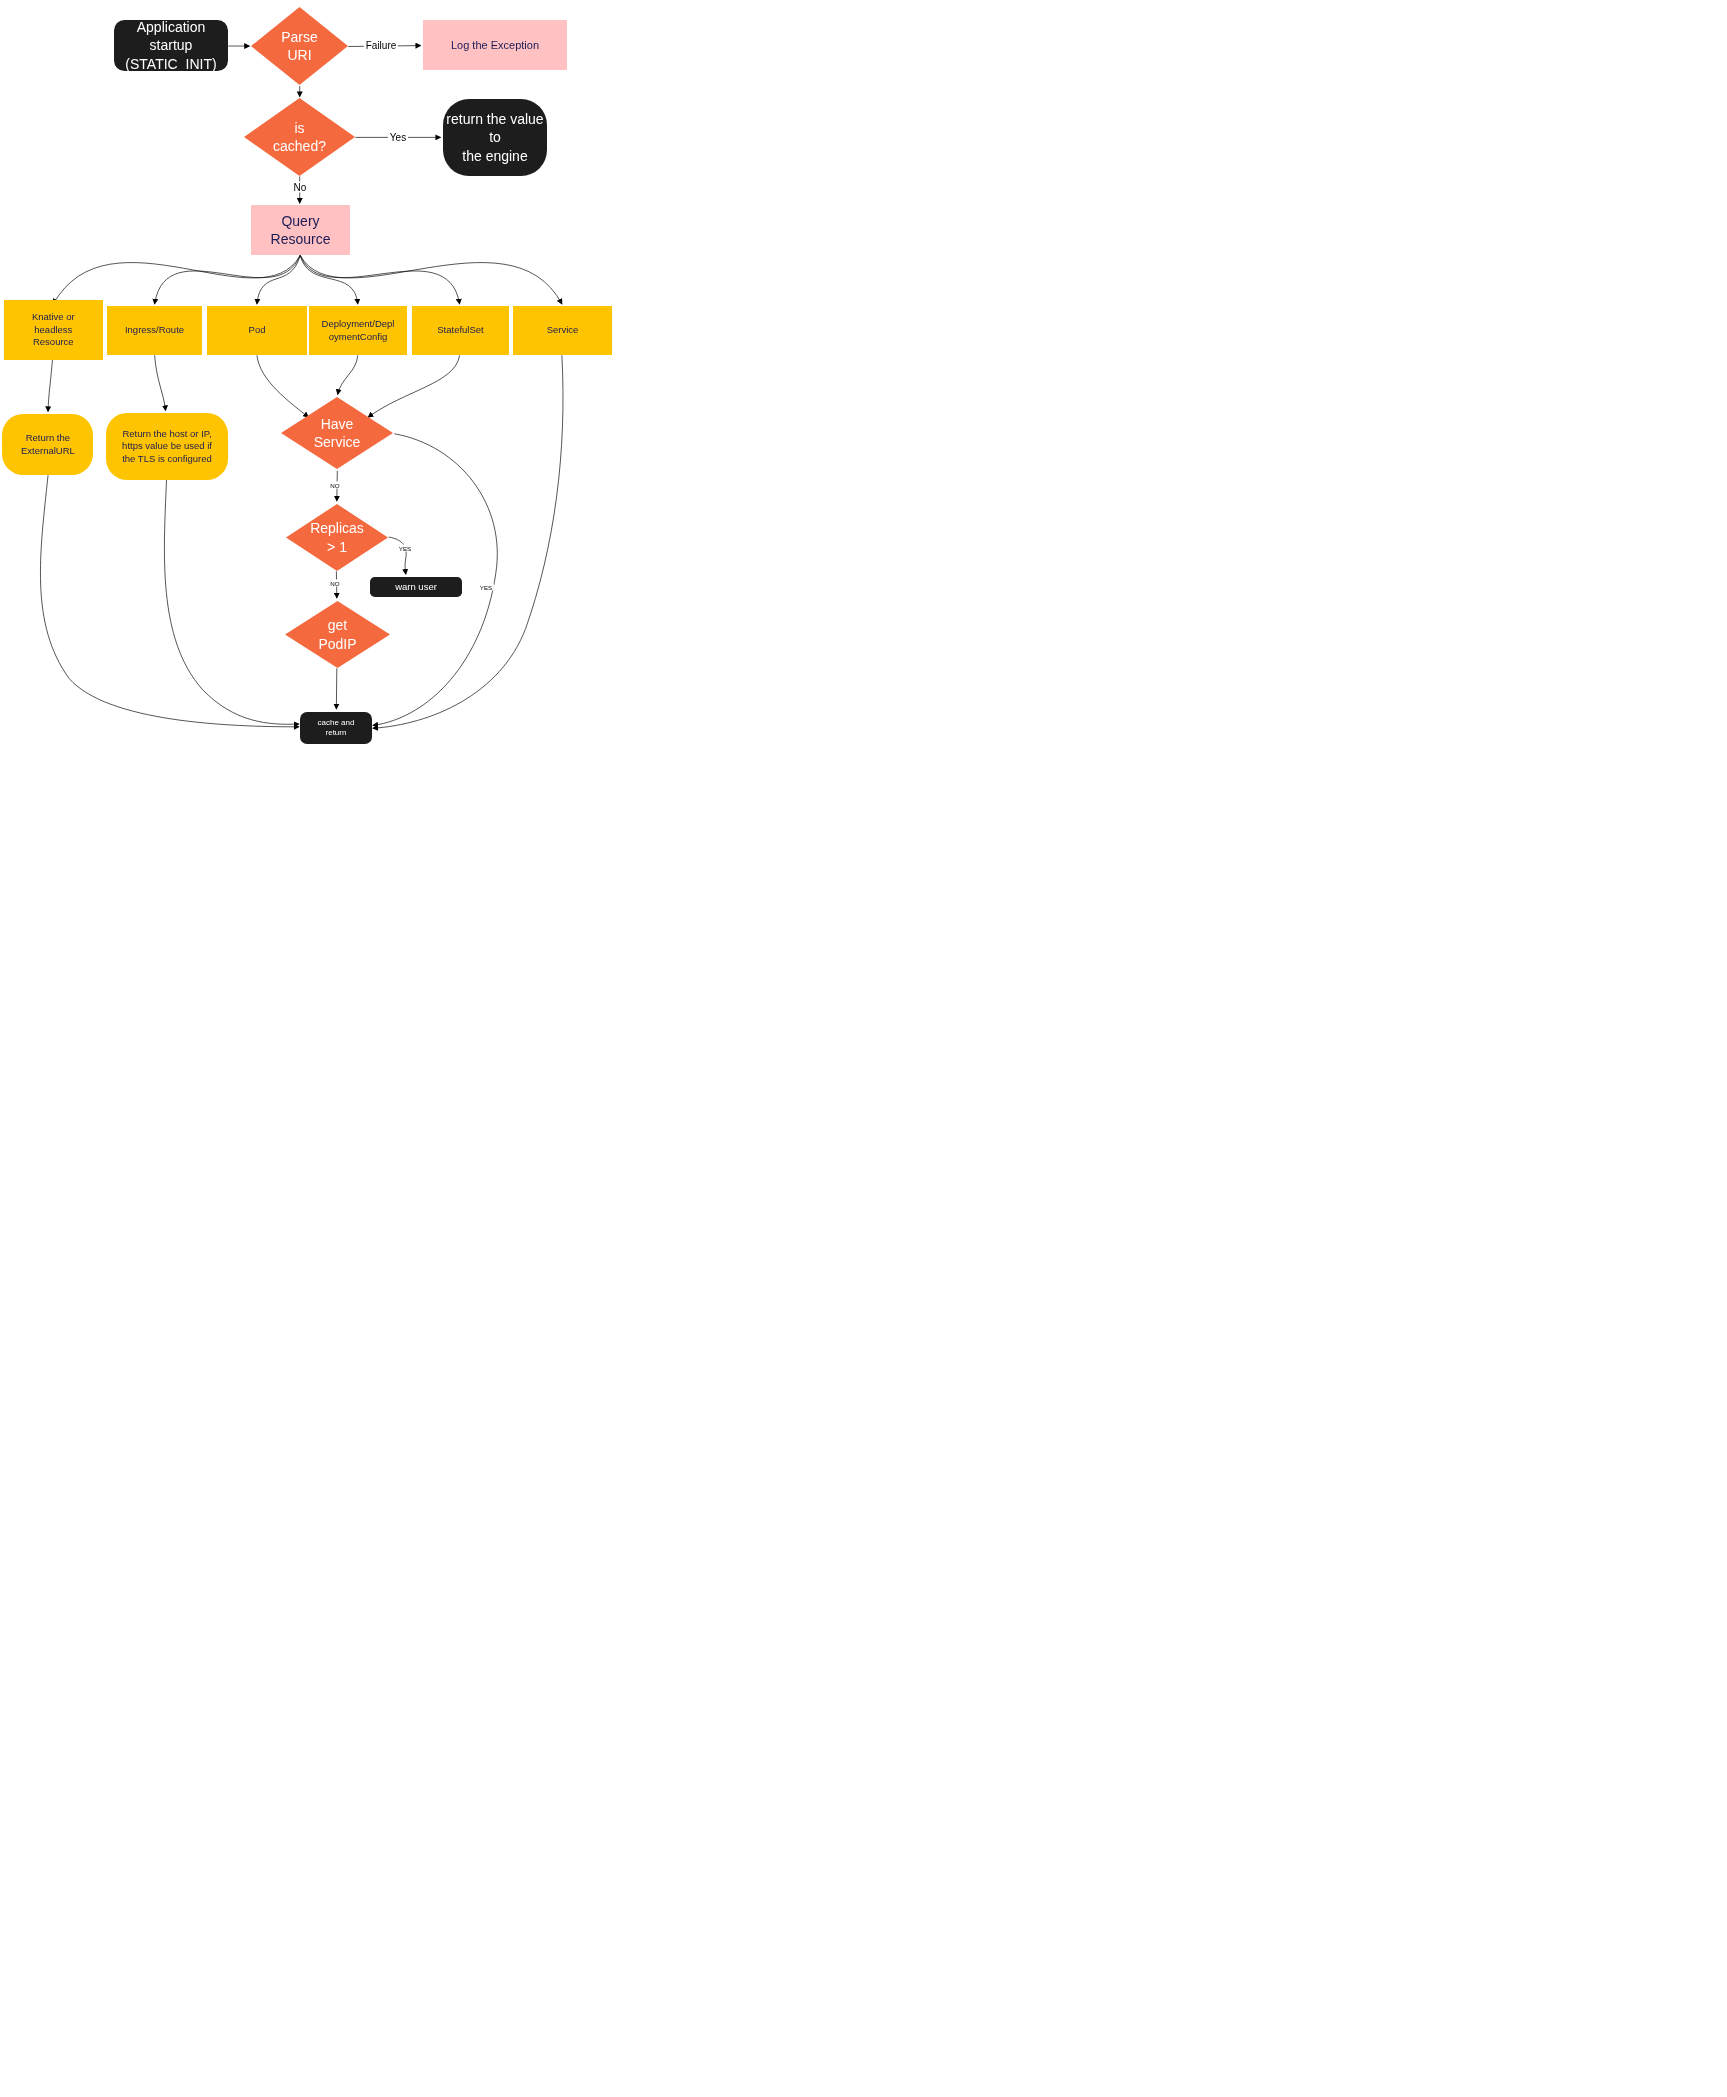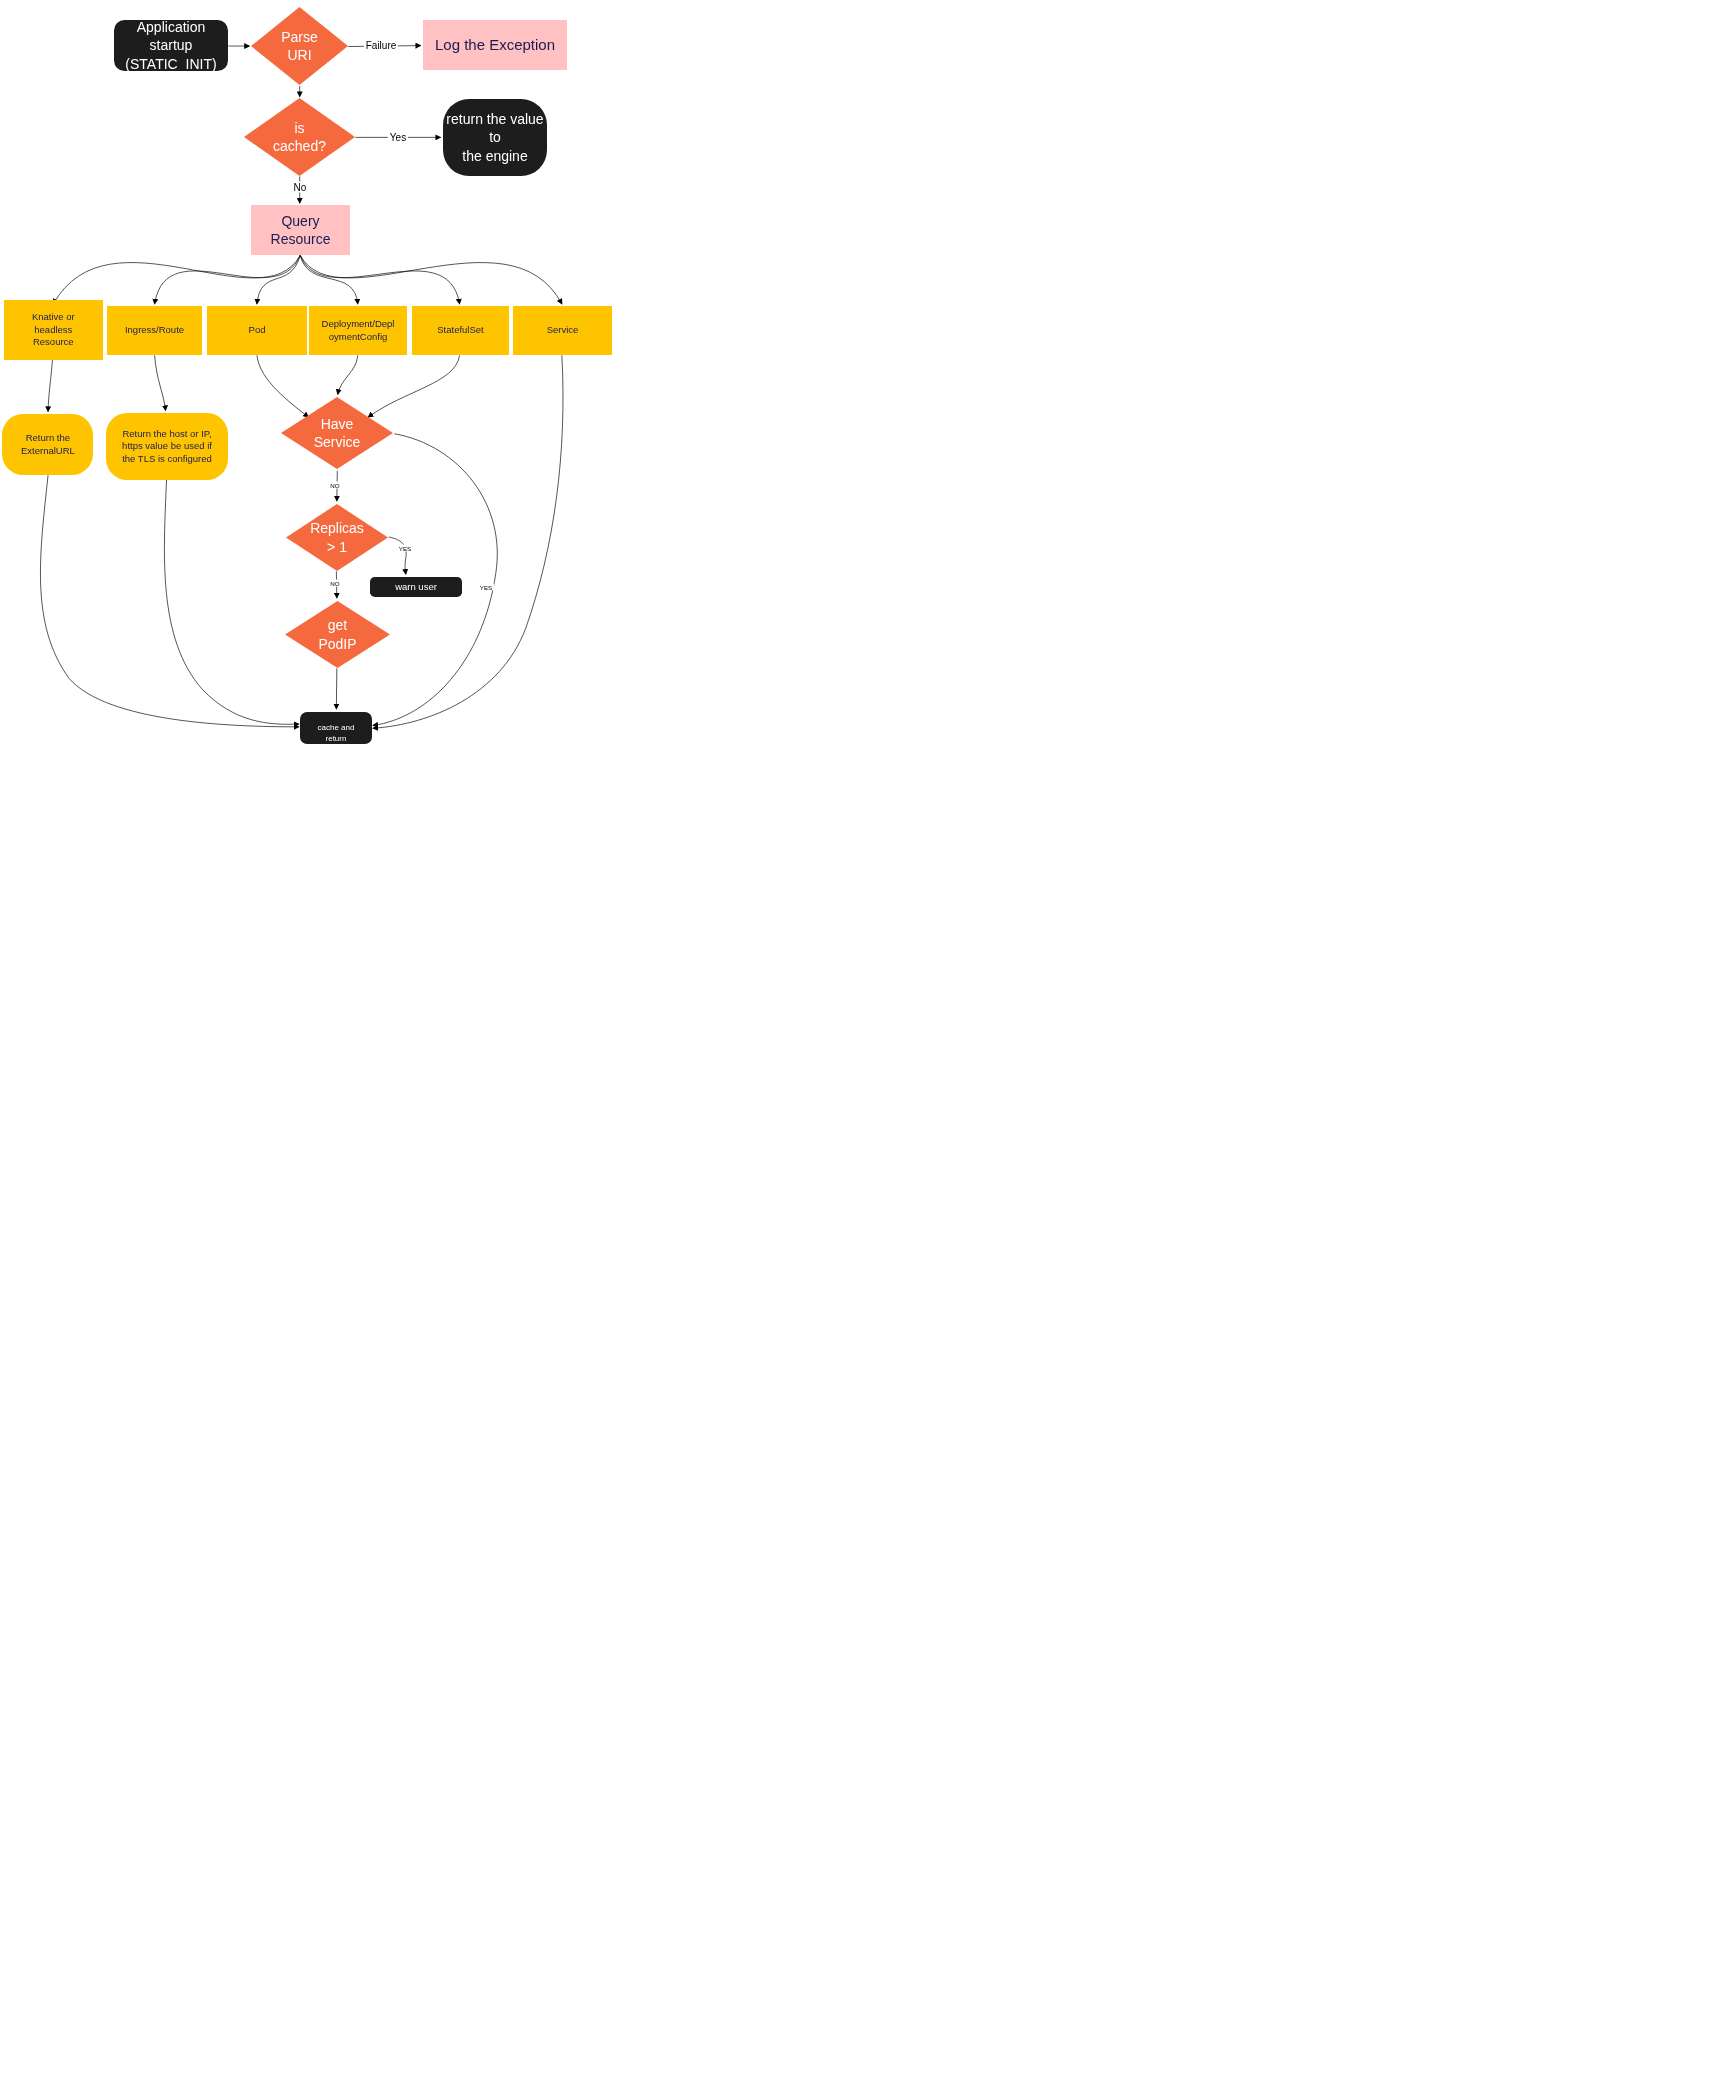--- a/index.html
+++ b/index.html
@@ -24,23 +24,23 @@
   .pink{background:#FFC1C1;color:#1B1B55;}
   .yellow{background:#FFC400;color:#1B1B55;}
   .diamond{
     background:#F5693F;color:#ffffff;
     clip-path:polygon(50% 0%,100% 50%,50% 100%,0% 50%);
   }
   .r-lg{border-radius:10.5px;}
   .r-xl{border-radius:26px;}
   .r-md{border-radius:21px;}
   .r-sm{border-radius:4.8px;}
-  .r-cache{border-radius:7.1px;align-items:flex-end;}
+  .r-cache{border-radius:7.1px;}
   .fs-big{font-size:14px;}
-  .fs-log{font-size:15px;}
+  .fs-log{font-size:11px;}
   .fs-yellow{font-size:9.5px;}
   .fs-cache{font-size:8px;}
   .edge-label{
     position:absolute;z-index:3;
     transform:translate(-50%,-50%);
     background:#ffffff;
     color:#000000;
     padding:0 1.9px;
     white-space:nowrap;
   }

